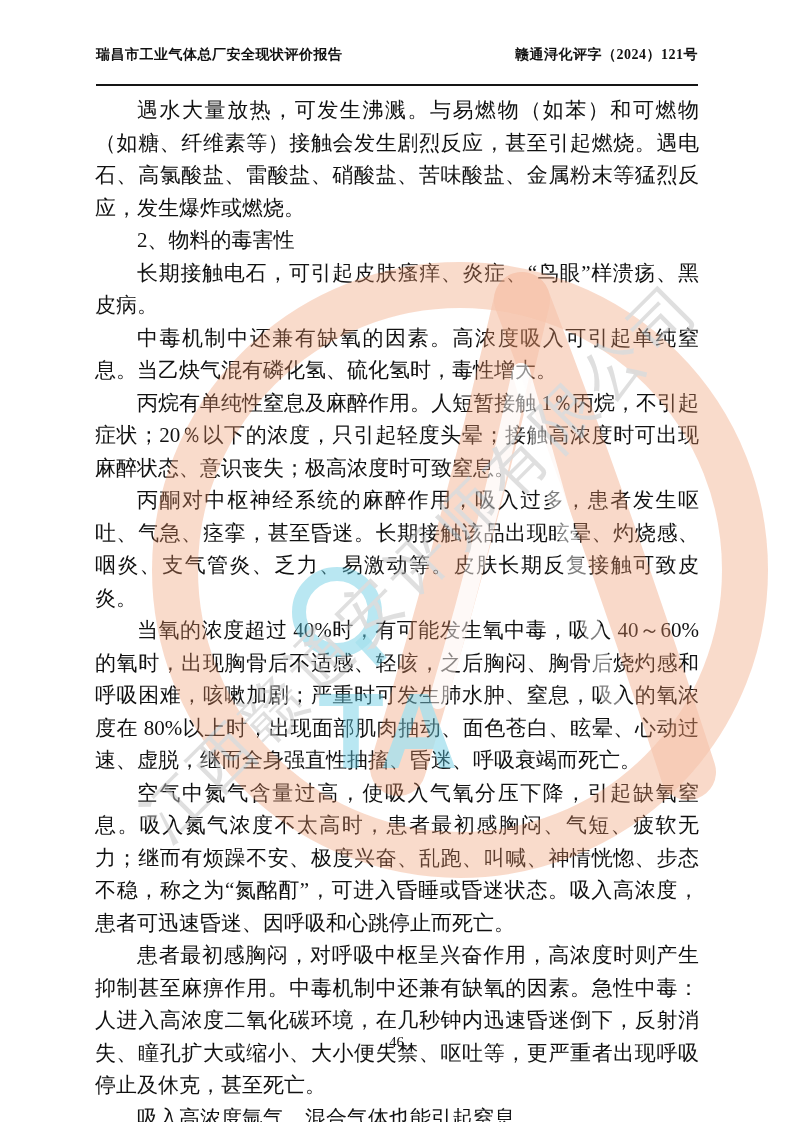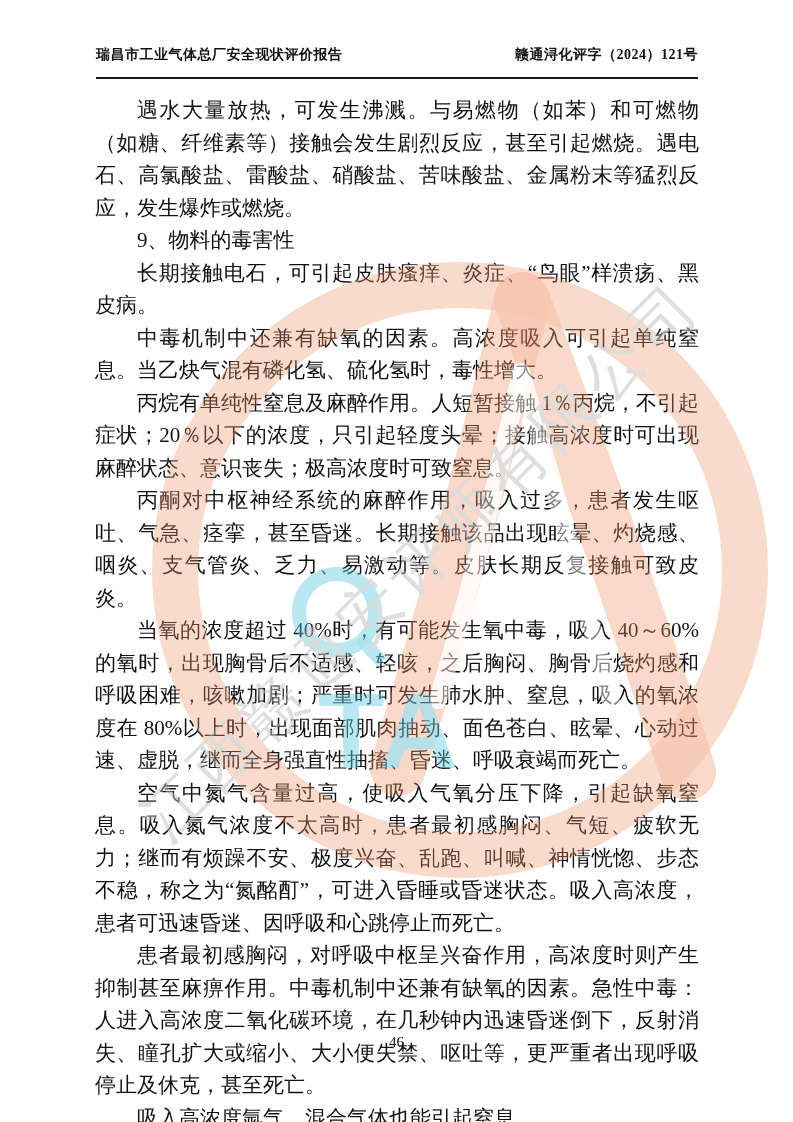--- a/index.html
+++ b/index.html
@@ -10,21 +10,21 @@
     background:#ffffff;
     overflow:hidden;
     font-family:"Liberation Serif","DejaVu Serif",serif;
     color:#111;
   }
   .header{
     position:absolute;
     left:96px;top:46px;width:602px;
     display:flex;justify-content:space-between;align-items:flex-end;
     border-bottom:2px solid #151515;
-    padding-bottom:13px;
+    padding-bottom:20px;
     font-size:14px;
     font-weight:bold;
     letter-spacing:0.5px;
     white-space:nowrap;
   }
   .body-text{
     position:absolute;
     left:95px;top:94px;width:604px;
     font-size:21px;
     line-height:32.5px;
@@ -62,21 +62,21 @@
 
 <div class="page">
 
   <div class="header">
     <span>瑞昌市工业气体总厂安全现状评价报告</span>
     <span>赣通浔化评字（2024）121号</span>
   </div>
 
   <div class="body-text">
     <p>遇水大量放热，可发生沸溅。与易燃物（如苯）和可燃物（如糖、纤维素等）接触会发生剧烈反应，甚至引起燃烧。遇电石、高氯酸盐、雷酸盐、硝酸盐、苦味酸盐、金属粉末等猛烈反应，发生爆炸或燃烧。</p>
-    <p>9、物料的毒害性</p>
+    <p>2、物料的毒害性</p>
     <p>长期接触电石，可引起皮肤瘙痒、炎症、“鸟眼”样溃疡、黑皮病。</p>
     <p>中毒机制中还兼有缺氧的因素。高浓度吸入可引起单纯窒息。当乙炔气混有磷化氢、硫化氢时，毒性增大。</p>
     <p>丙烷有单纯性窒息及麻醉作用。人短暂接触 1％丙烷，不引起症状；20％以下的浓度，只引起轻度头晕；接触高浓度时可出现麻醉状态、意识丧失；极高浓度时可致窒息。</p>
     <p>丙酮对中枢神经系统的麻醉作用，吸入过多，患者发生呕吐、气急、痉挛，甚至昏迷。长期接触该品出现眩晕、灼烧感、咽炎、支气管炎、乏力、易激动等。皮肤长期反复接触可致皮炎。</p>
     <p>当氧的浓度超过 40%时，有可能发生氧中毒，吸入 40～60%的氧时，出现胸骨后不适感、轻咳，之后胸闷、胸骨后烧灼感和呼吸困难，咳嗽加剧；严重时可发生肺水肿、窒息，吸入的氧浓度在 80%以上时，出现面部肌肉抽动、面色苍白、眩晕、心动过速、虚脱，继而全身强直性抽搐、昏迷、呼吸衰竭而死亡。</p>
     <p>空气中氮气含量过高，使吸入气氧分压下降，引起缺氧窒息。吸入氮气浓度不太高时，患者最初感胸闷、气短、疲软无力；继而有烦躁不安、极度兴奋、乱跑、叫喊、神情恍惚、步态不稳，称之为“氮酩酊”，可进入昏睡或昏迷状态。吸入高浓度，患者可迅速昏迷、因呼吸和心跳停止而死亡。</p>
     <p>患者最初感胸闷，对呼吸中枢呈兴奋作用，高浓度时则产生抑制甚至麻痹作用。中毒机制中还兼有缺氧的因素。急性中毒：人进入高浓度二氧化碳环境，在几秒钟内迅速昏迷倒下，反射消失、瞳孔扩大或缩小、大小便失禁、呕吐等，更严重者出现呼吸停止及休克，甚至死亡。</p>
     <p>吸入高浓度氩气、混合气体也能引起窒息。</p>
 
   </div>

